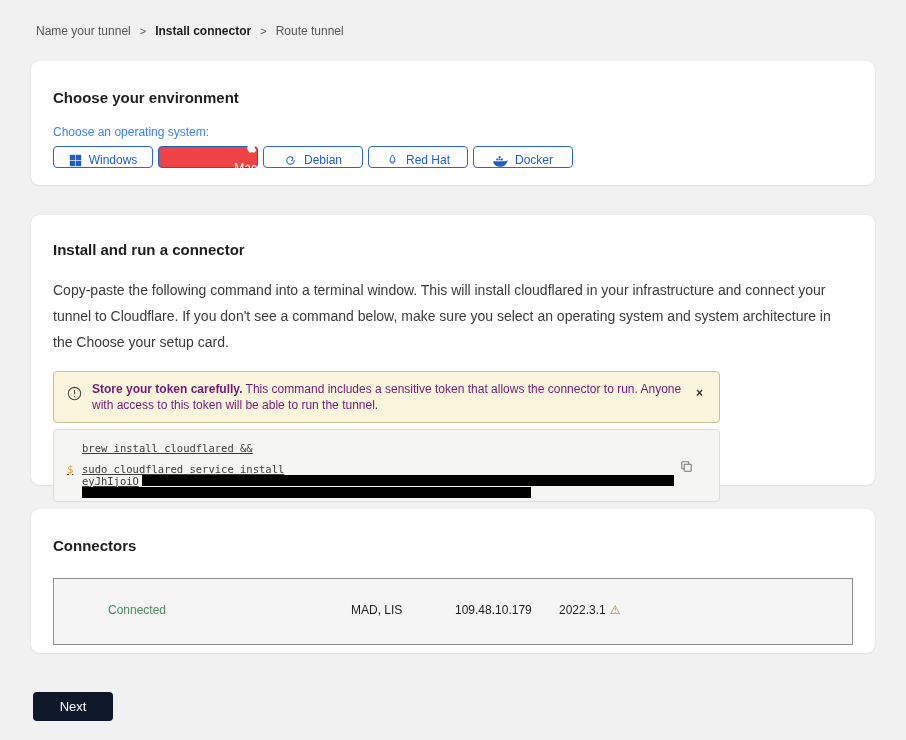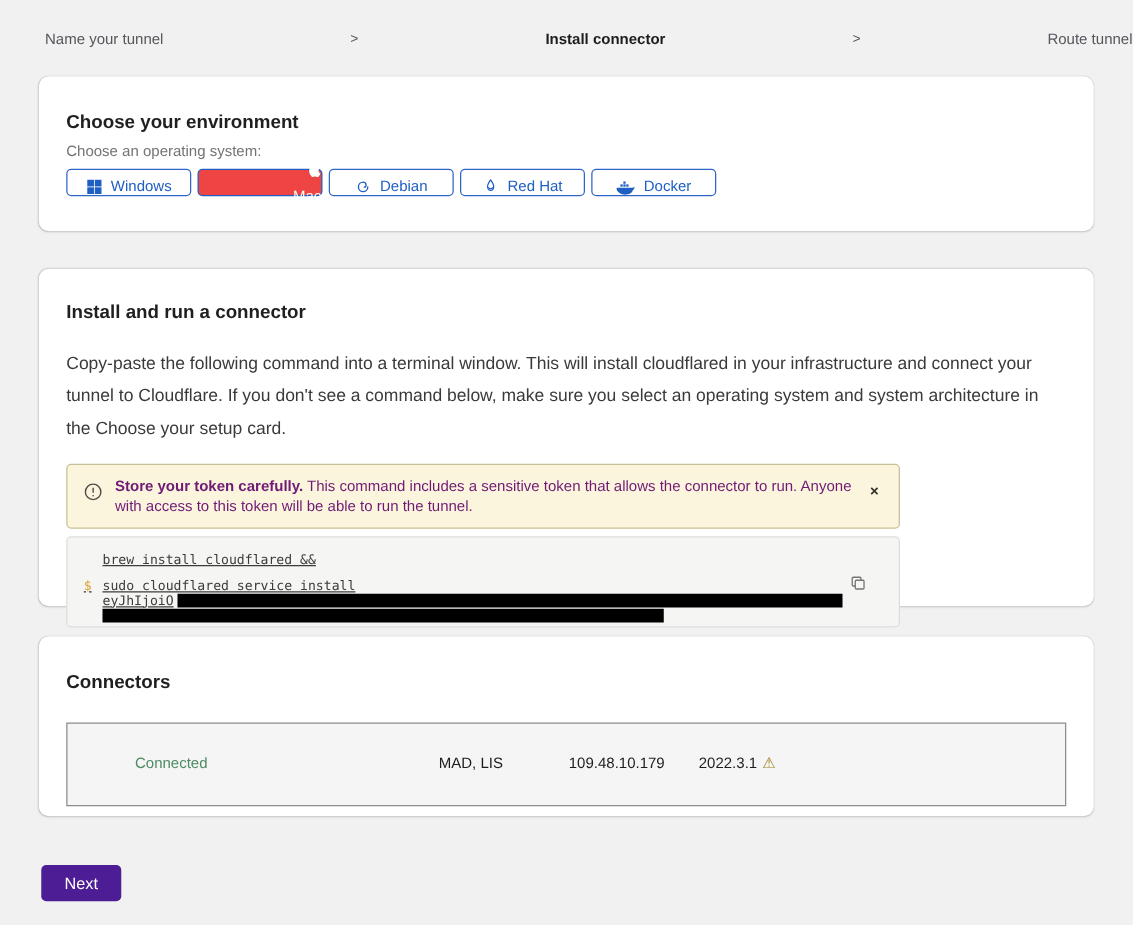--- a/index.html
+++ b/index.html
@@ -9,41 +9,41 @@
     font-family:"Liberation Sans", sans-serif;
     color:#1d1d1d;
     position:relative;
     overflow:hidden;
   }
 
   
   .breadcrumb {
     display:flex; align-items:center; gap:9px;
     padding:24px 0 0 36px;
-    font-size:12px; color:#55565b;justify-content:space-between;
+    font-size:12px; color:#55565b;
   }
   .breadcrumb .crumb.active { font-weight:bold; color:#1d1d1d; }
   .breadcrumb .sep { color:#55565b; font-size:11px; }
 
   
   .card {
     background:#ffffff;
     border-radius:8px;
     box-shadow:0 0 1px rgba(0,0,0,.18), 0 1px 2px rgba(0,0,0,.05);
     width:844px;
     margin-left:31px;
   }
   .card h2 { font-size:15px; font-weight:bold; color:#1f1f1f; }
 
   #env-card { margin-top:23px; height:124px; padding:28px 22px 0 22px; }
   #install-card { margin-top:30px; height:270px; padding:26px 22px 0 22px; }
   #connectors-card { margin-top:24px; height:144px; padding:28px 22px 0 22px; }
 
   
-  .os-label { font-size:12px; color:#737373; margin-top:8px; margin-bottom:7px; }
+  .os-label { font-size:12px; color:#3b82f6; margin-top:19px; margin-bottom:7px; }
   .os-row { display:flex; gap:5px; }
   .os-btn {
     width:100px; height:22px;
     display:flex; align-items:flex-end; justify-content:center; gap:7px;
     background:#ffffff;
     border:1px solid #2e66c8; border-radius:4px;
     color:#1e5fc4; font-size:12px; font-family:"Liberation Sans", sans-serif;
     cursor:pointer;
   }
   .os-btn.selected { background:#ef4444; border-color:#1d5fc4; color:#ffffff;flex-direction:column; }
@@ -108,22 +108,22 @@
   }
   .t-row { display:grid; grid-template-columns:243px 104px 104px 175px 1fr; }
   .t-head { font-weight:bold; color:#1d1d1d; }
   .t-body { margin-top:9px; color:#1d1d1d; }
   .status-connected { color:#4e8a63; }
   .version-warn { color:#a08423; font-size:12px; margin-left:4px; }
 
   
   .next-btn {
     margin:39px 0 0 33px;
-    width:64px; height:29px;
-    background:#4c1d95; color:#ffffff;
+    width:80px; height:29px;
+    background:#0f172a; color:#ffffff;
     border:none; border-radius:4px;
     font-size:13px; font-family:"Liberation Sans", sans-serif;
     cursor:pointer;
   }
 </style>
 </head>
 <body>
 
 
 

